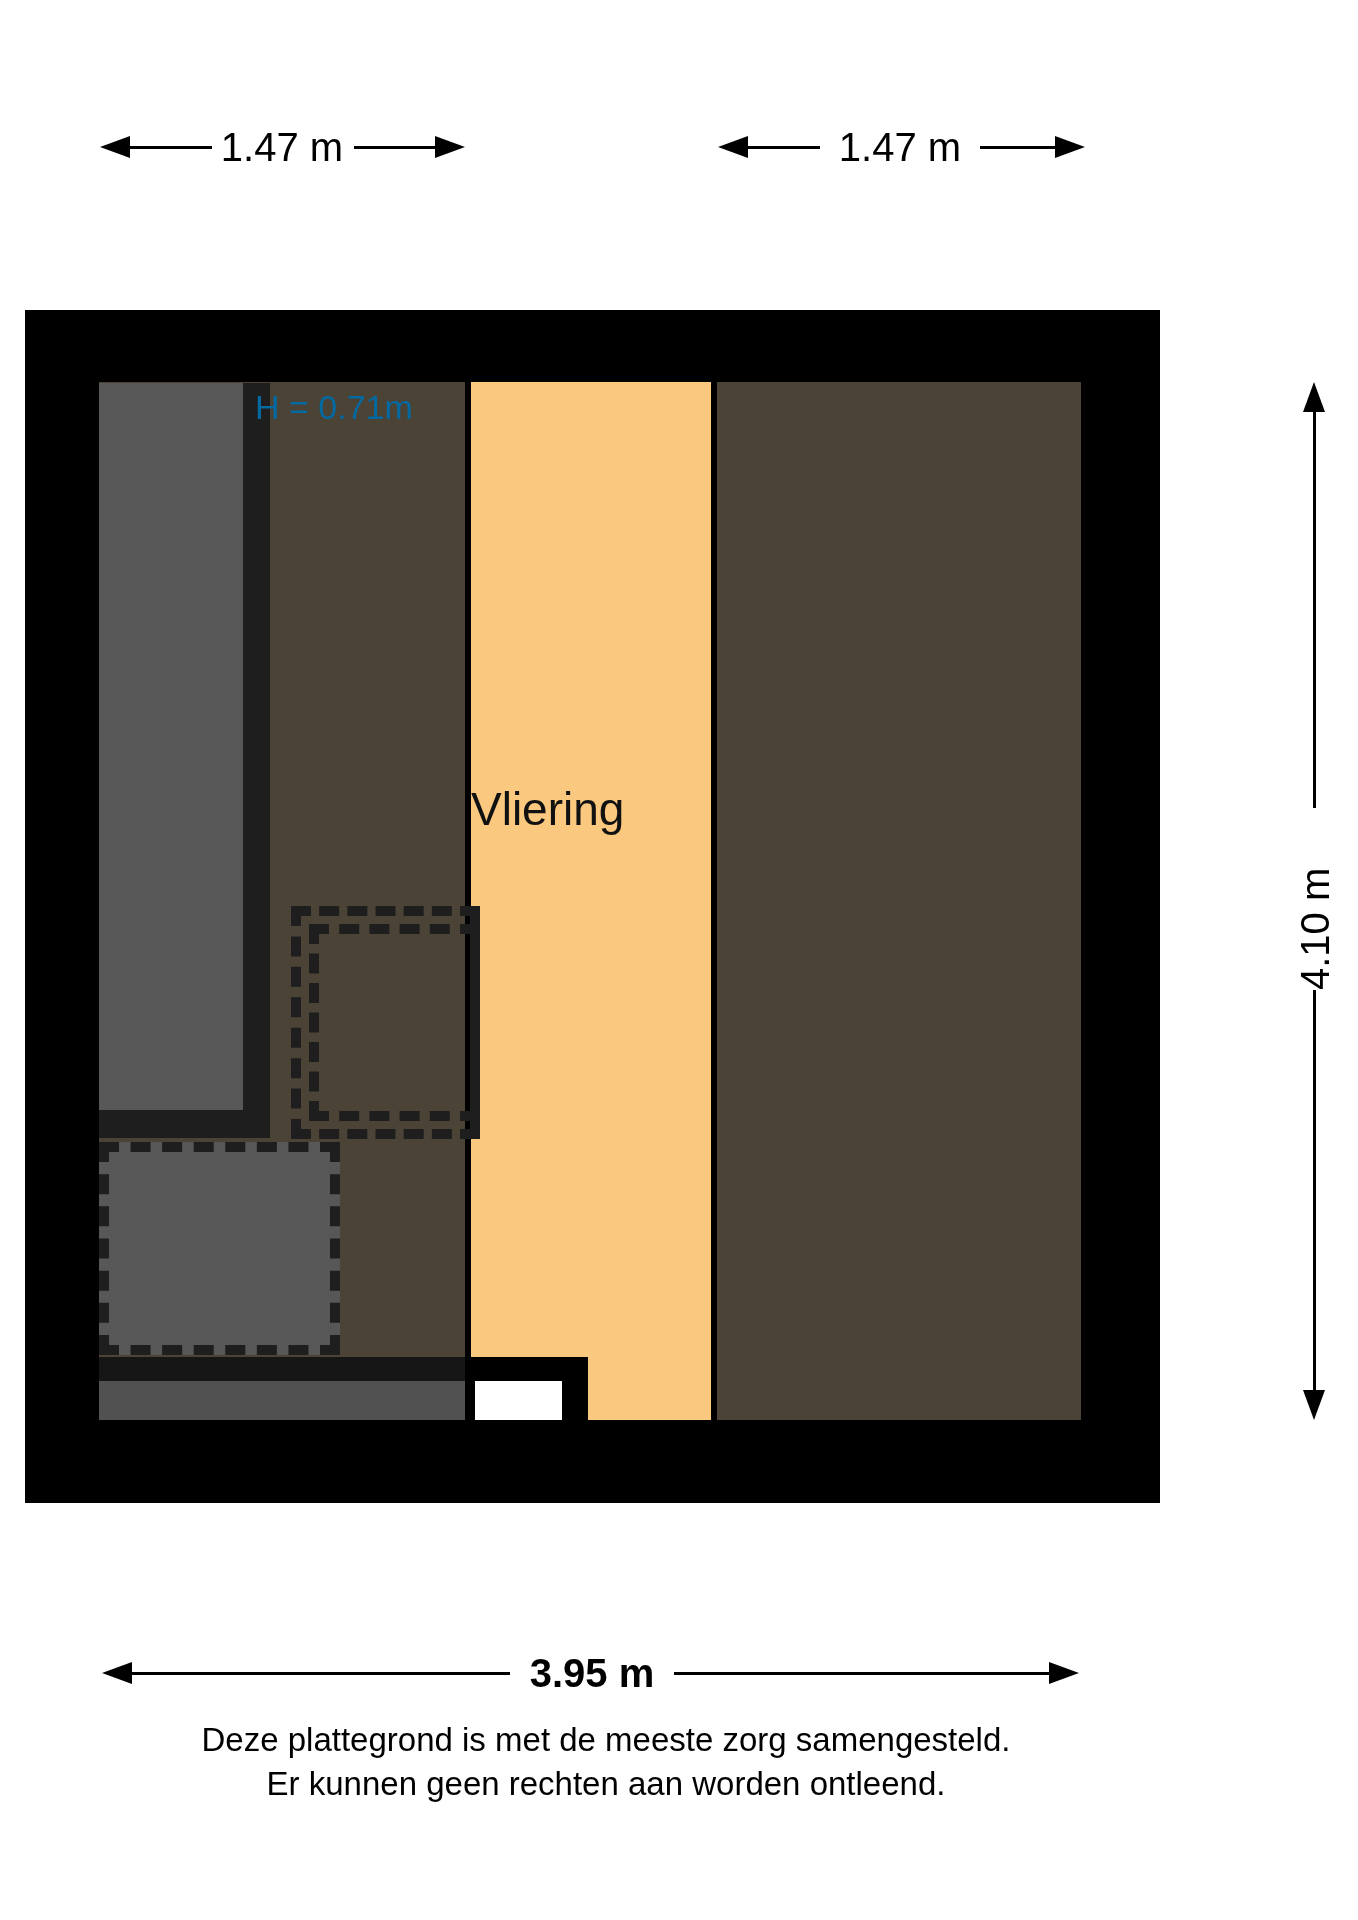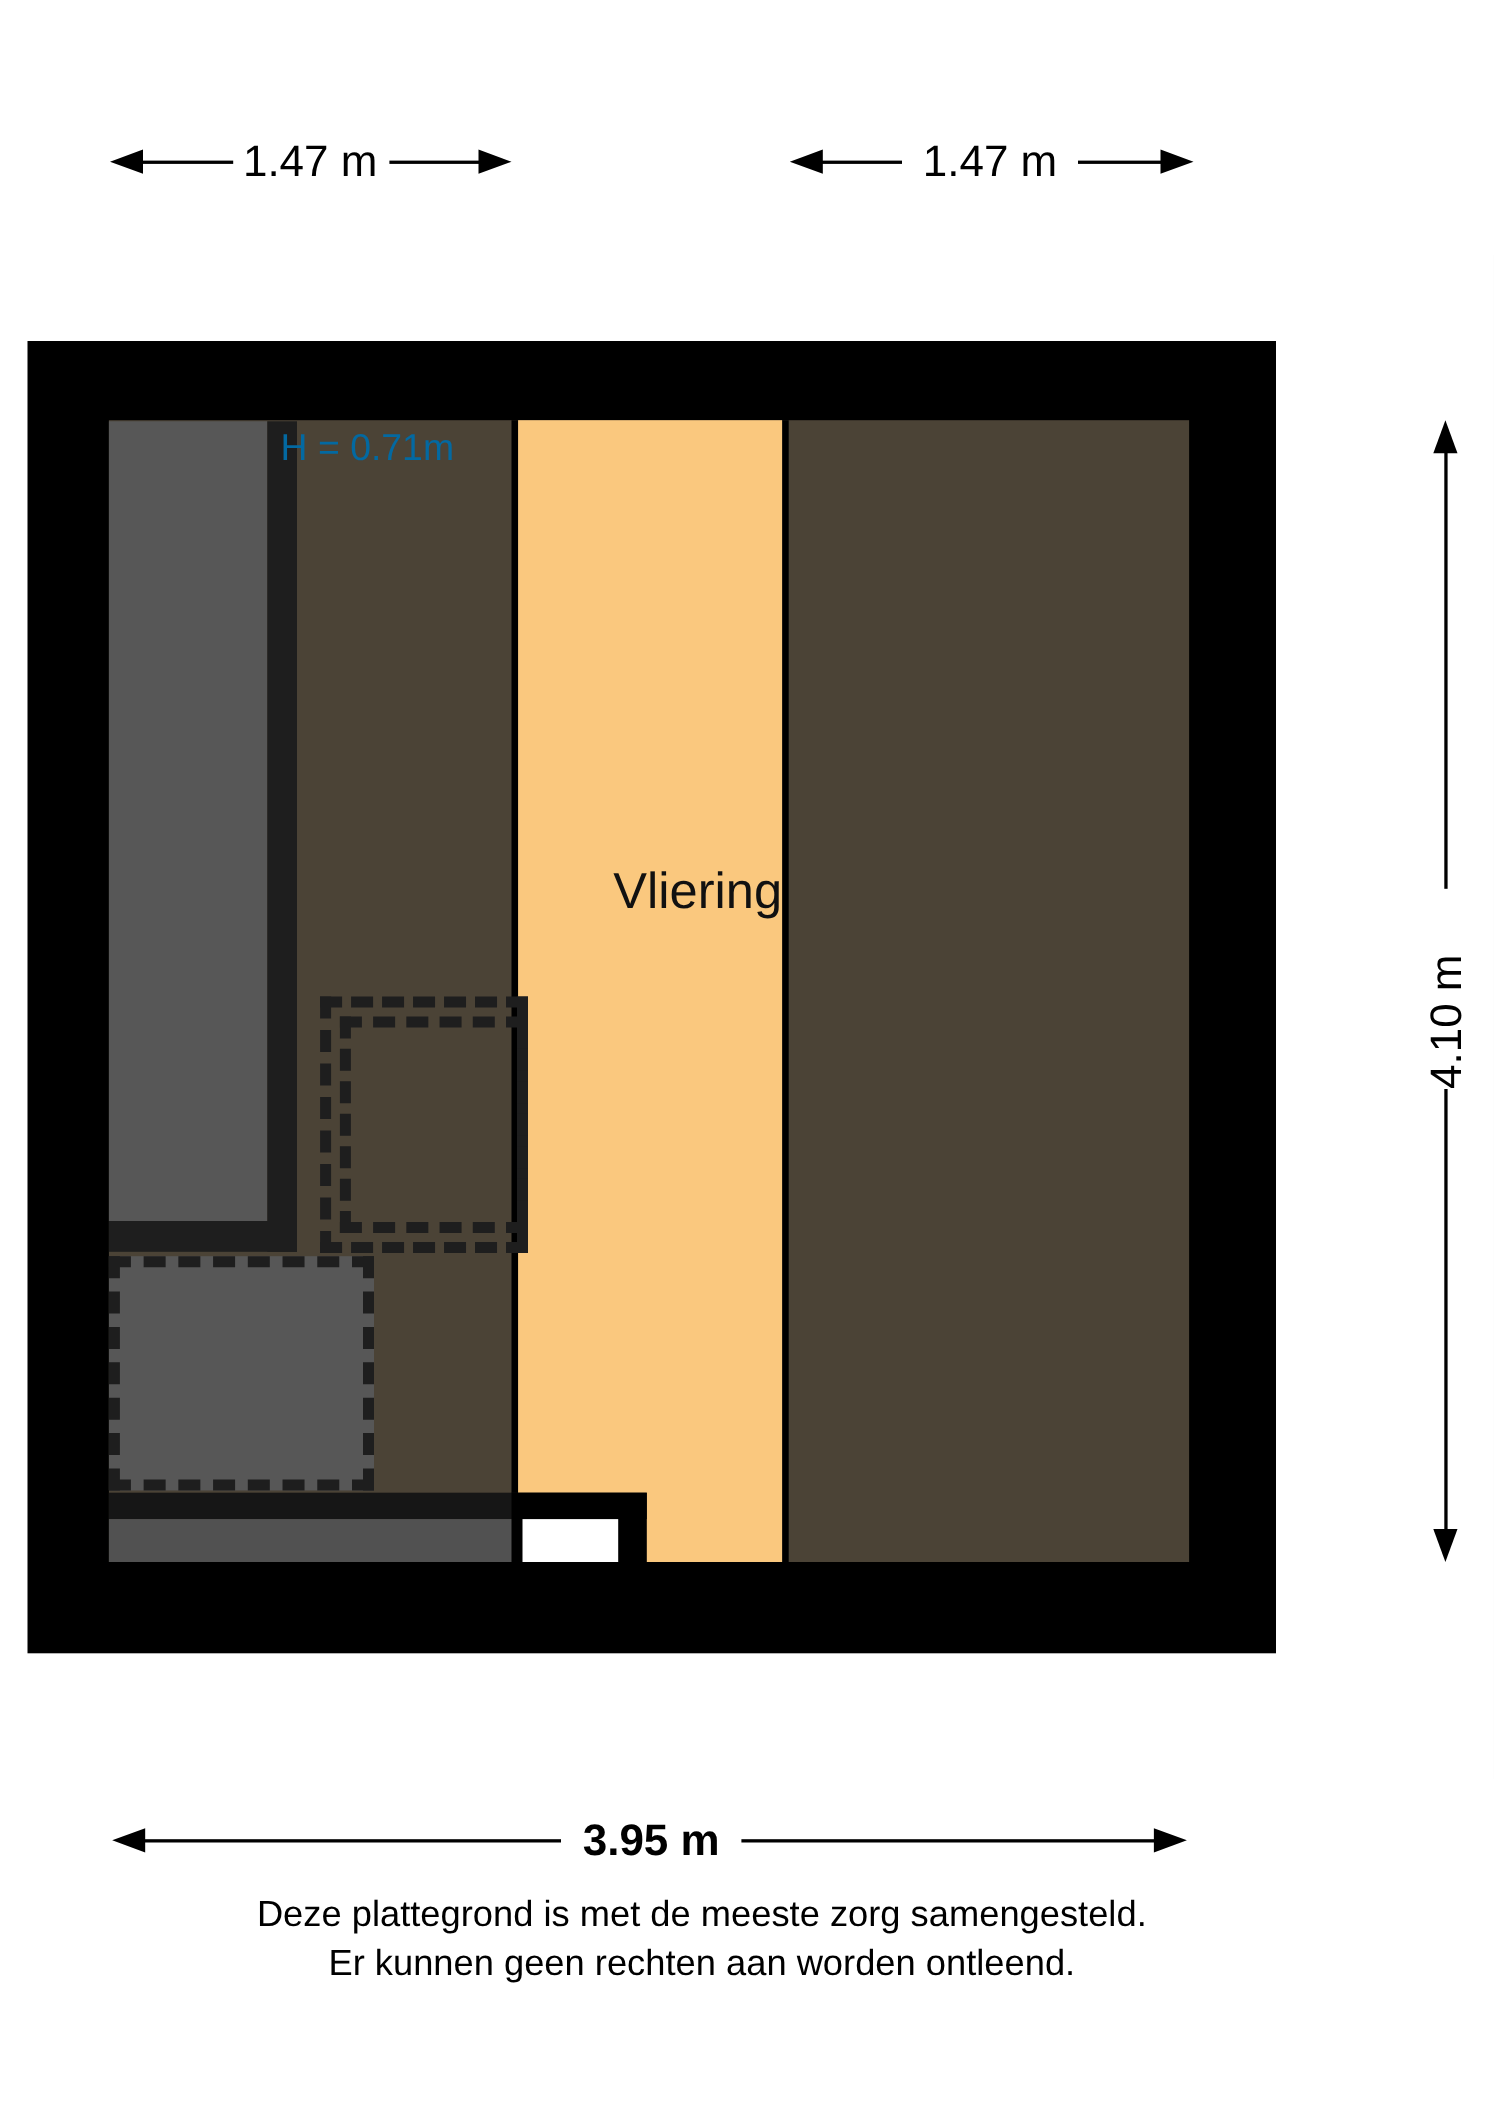--- a/index.html
+++ b/index.html
@@ -17,34 +17,34 @@
   .loft-floor{left:471px;top:382px;width:240px;height:1038px;background:#fac87e;}
   .vide-outer{left:291px;top:906px;width:189px;height:233px;border:10px dashed #1e1e1e;box-sizing:border-box;background:transparent;}
   .vide-inner{left:309px;top:924px;width:171px;height:197px;border:10px dashed #1e1e1e;box-sizing:border-box;background:transparent;}
   .hatch-gray{left:99px;top:1142px;width:241px;height:213px;background:#575757;border:10px dashed #1e1e1e;box-sizing:border-box;}
   .bottom-black-strip{left:99px;top:1357px;width:489px;height:24px;background:#161616;}
   .bottom-gray-strip{left:99px;top:1381px;width:370px;height:39px;background:#515151;}
   .notch-black{left:465px;top:1357px;width:123px;height:63px;background:#000000;}
   .notch-white{left:475px;top:1381px;width:87px;height:39px;background:#ffffff;}
   
   .height-label{left:255px;top:388px;width:300px;font-size:34px;color:#0369a1;white-space:nowrap;}
-  .room-label{left:471px;top:782px;width:240px;text-align:right;font-size:46px;color:#111111;}
+  .room-label{left:471px;top:782px;width:240px;text-align:left;font-size:46px;color:#111111;}
   
   .dim-line{background:#000000;height:3px;}
   .dim-line-v{background:#000000;width:3px;}
   .dim-text{font-size:40px;color:#000000;white-space:nowrap;}
   .arr{width:0;height:0;}
   .arr-left{border-top:11px solid transparent;border-bottom:11px solid transparent;border-right:30px solid #000000;}
   .arr-right{border-top:11px solid transparent;border-bottom:11px solid transparent;border-left:30px solid #000000;}
   .arr-up{border-left:11px solid transparent;border-right:11px solid transparent;border-bottom:30px solid #000000;}
   .arr-down{border-left:11px solid transparent;border-right:11px solid transparent;border-top:30px solid #000000;}
   .dim-right-text{left:1278px;top:812px;width:60px;height:175px;}
   .dim-right-text span{display:block;transform:rotate(-90deg) translateY(8px);transform-origin:center center;width:175px;margin-left:-58px;margin-top:68px;}
   
-  .footer{left:0px;top:1718px;width:1212px;text-align:center;font-size:33px;color:#000000;line-height:44px;margin-left:32px;}
+  .footer{left:0px;top:1718px;width:1212px;text-align:center;font-size:33px;color:#000000;line-height:44px;}
 </style>
 </head>
 <body>
 
 <div class="page">
 
   <div class="abs arr arr-left" style="left:100px;top:136px;"></div>
   <div class="abs dim-line" style="left:126px;top:146px;width:86px;"></div>
   <div class="abs dim-text" style="left:212px;top:125px;width:140px;text-align:center;">1.47 m</div>
   <div class="abs dim-line" style="left:354px;top:146px;width:85px;"></div>

